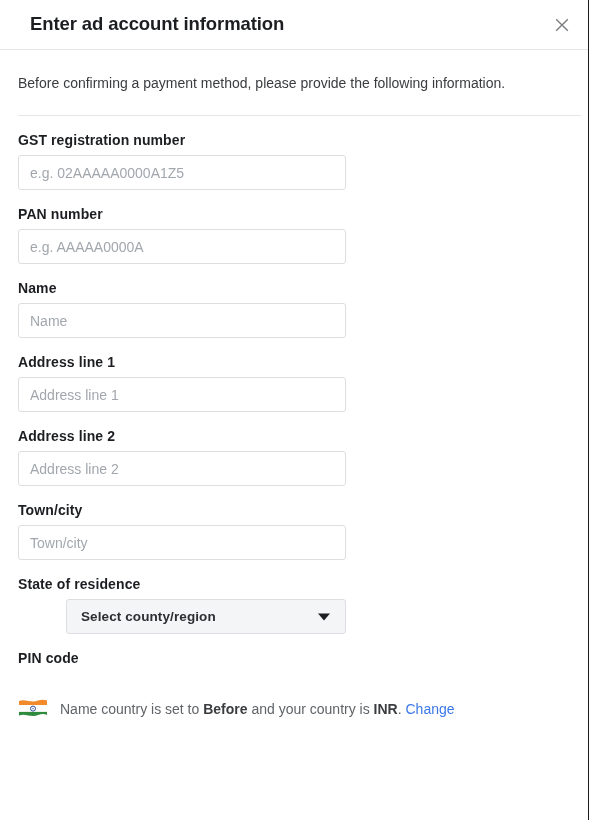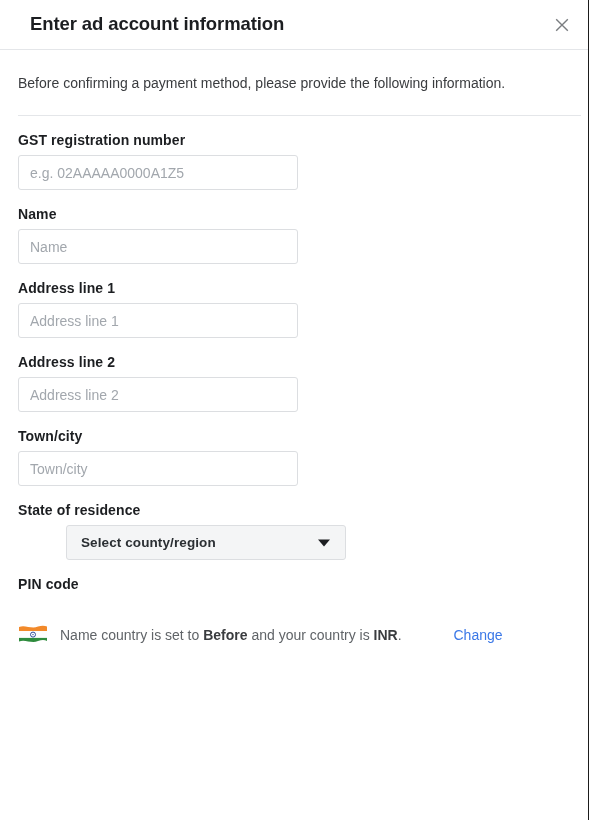--- a/index.html
+++ b/index.html
@@ -96,21 +96,21 @@
     display: block;
     font-size: 14px;
     font-weight: bold;
     color: #1c1e21;
     line-height: 16px;
     margin-bottom: 7px;
     letter-spacing: 0.1px;
   }
   .text-input {
     display: block;
-    width: 280px;
+    width: 328px;
     height: 35px;
     box-sizing: border-box;
     border: 1px solid #dcdee1;
     border-radius: 3px;
     background: #ffffff;
     padding: 0 11px;
     font-family: "Liberation Sans", sans-serif;
     font-size: 14px;
     color: #1c1e21;
     outline: none;
@@ -168,21 +168,20 @@
   .country-text {
     font-size: 14px;
     color: #606468;
     line-height: 20px;
   }
   .country-text b { color: #3a3c3f; font-weight: bold; }
   .change-link {
     color: #3b78e7;
     text-decoration: none;
     cursor: pointer;
-    margin-left: 48px;
   }
 </style>
 </head>
 <body>
 
 <div class="page">
 
   <div class="header">
     <h1 class="title">Enter ad account information</h1>
     <div class="close-btn">
@@ -197,20 +196,24 @@
   <div class="body">
 
     <p class="intro">Before confirming a payment method, please provide the following information.</p>
     <div class="hr"></div>
 
     <div class="field">
       <label class="field-label">GST registration number</label>
       <input class="text-input" type="text" placeholder="e.g. 02AAAAA0000A1Z5" style="">
     </div>
 
+    <div class="field">
+      <label class="field-label">PAN number</label>
+      <input class="text-input" type="text" placeholder="e.g. AAAAA0000A" style="">
+    </div>
 
     <div class="field">
       <label class="field-label">Name</label>
       <input class="text-input" type="text" placeholder="Name" style="">
     </div>
 
     <div class="field">
       <label class="field-label">Address line 1</label>
       <input class="text-input" type="text" placeholder="Address line 1" style="">
     </div>

